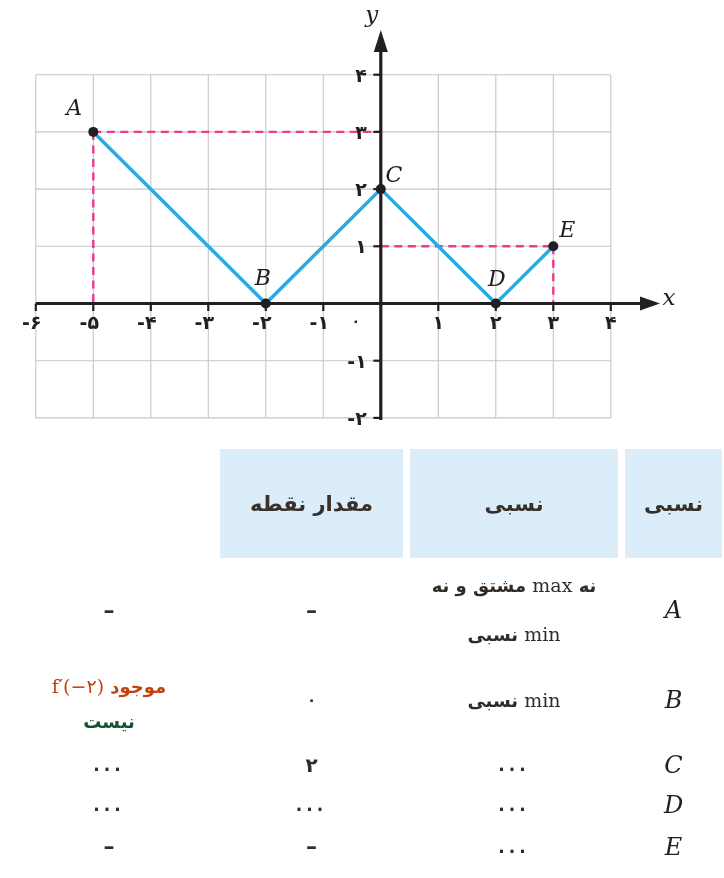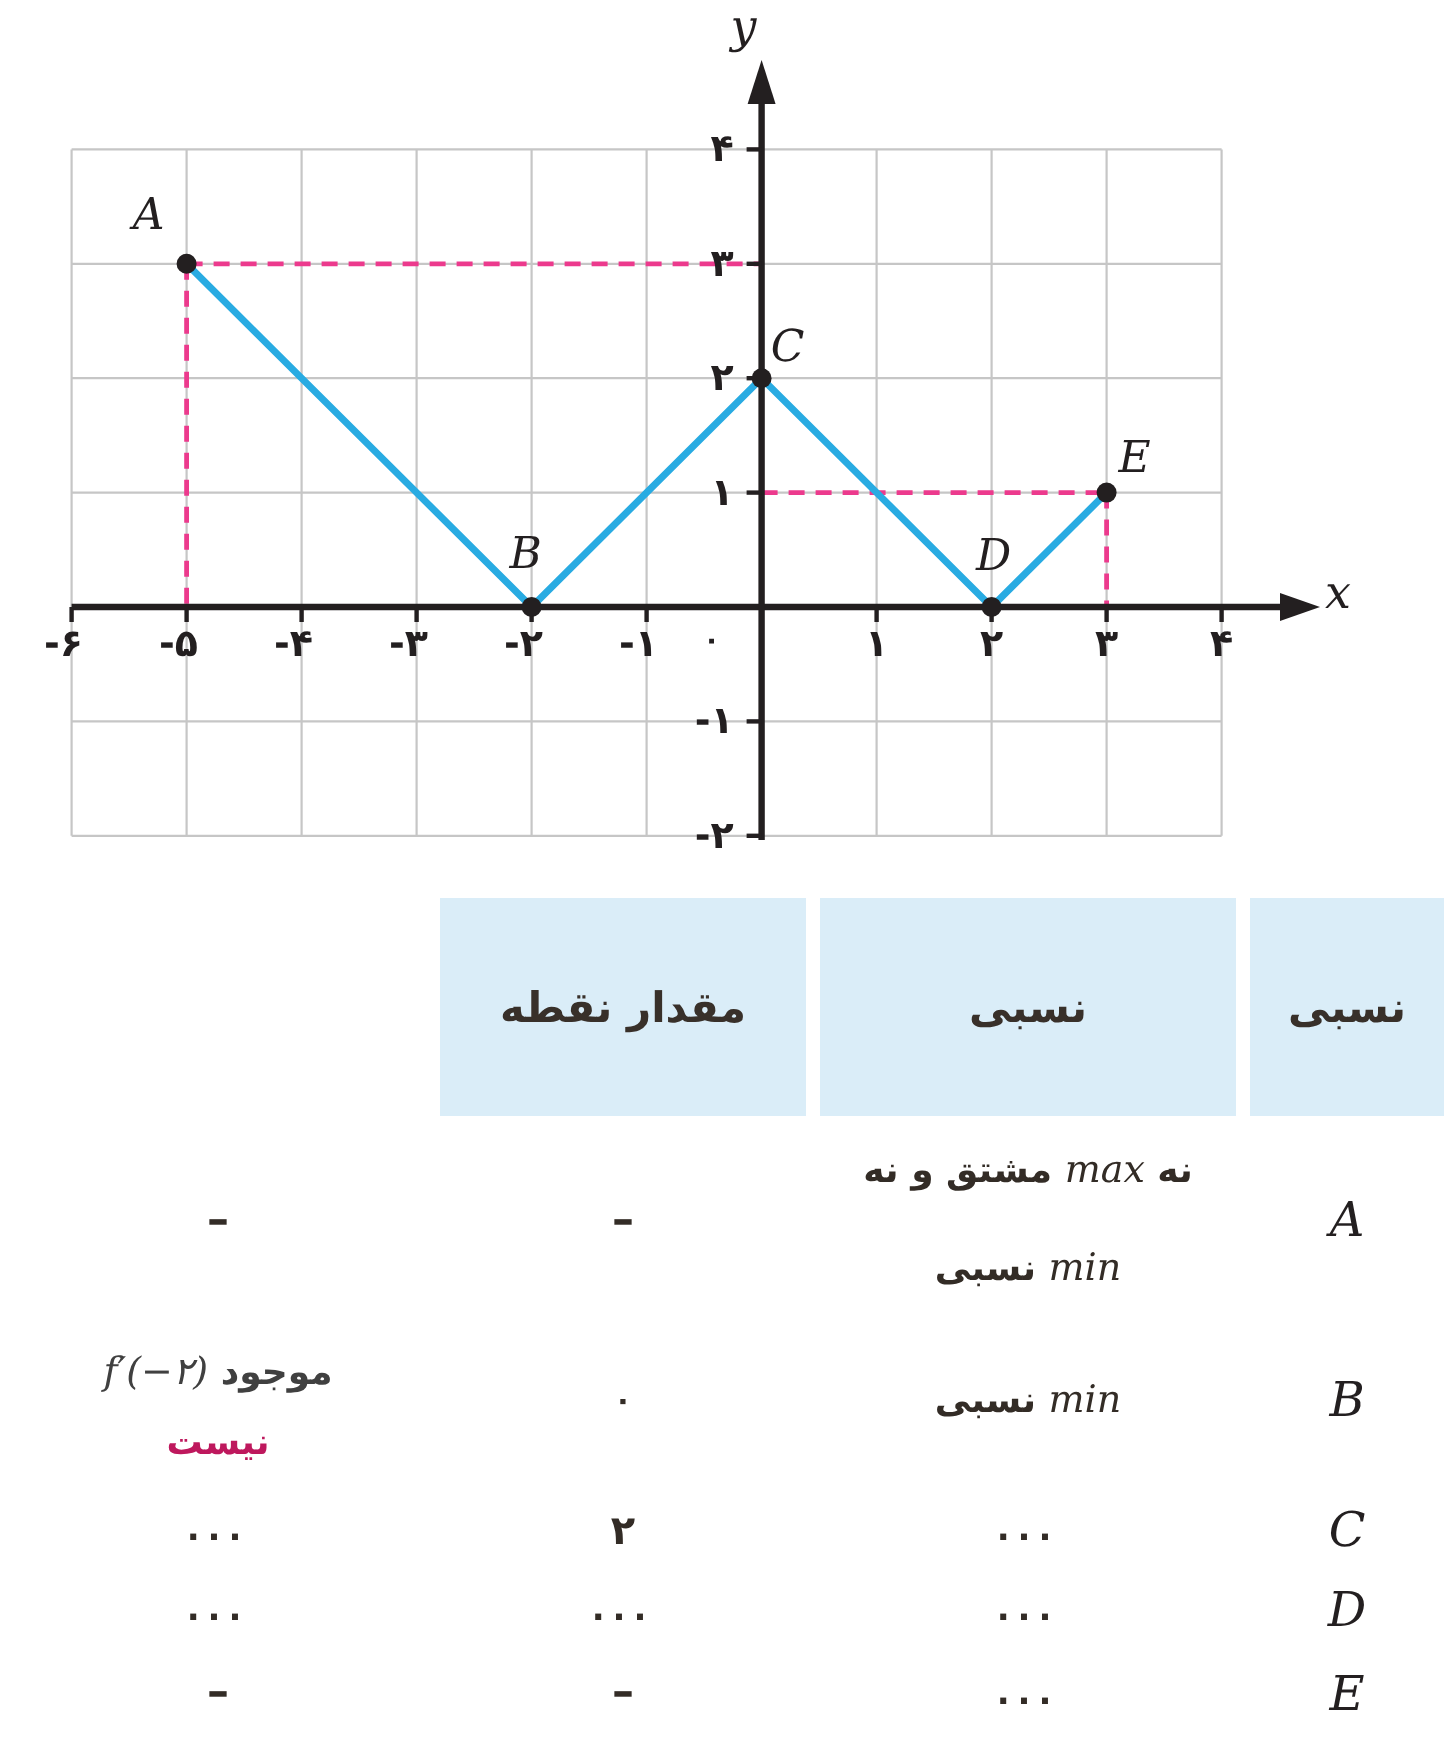--- a/index.html
+++ b/index.html
@@ -19,27 +19,27 @@
   .tgrid { display:grid; grid-template-columns:97px 208px 183px 208px; column-gap:7px; }
   .thead { margin-bottom:6px; }
   .thead .hcell { height:109px; }
   .tbody { grid-template-rows:92px 88px 41px 40px 43px; }
   .hcell { background:#daedf8; display:flex; flex-direction:column; align-items:center; justify-content:center; }
   .cell  { display:flex; flex-direction:column; align-items:center; justify-content:center; overflow:hidden; }
 
   .hline { font-size:21px; font-weight:700; color:#38302a; line-height:40px; white-space:nowrap; }
   .ptLetter { font-family:"DejaVu Serif",serif; font-style:italic; font-size:24px; color:#231f20; }
   .tline { font-size:18px; font-weight:700; color:#332c26; line-height:26px; margin:11px 0; white-space:nowrap; }
-  .math  { font-family:"DejaVu Serif",serif; font-style:italic; font-weight:400; font-size:19px; }
+  .math  { font-family:"DejaVu Serif",serif; font-weight:400; font-size:19px; }
   .dash  { font-weight:700; font-size:22px; color:#332c26; }
   .dots  { font-weight:700; font-size:17px; letter-spacing:4px; color:#332c26; }
   .num   { font-weight:700; font-size:20px; color:#332c26; }
   .zero  { font-weight:700; font-size:15px; color:#332c26; }
-  .dline { font-size:18px; font-weight:700; color:#404040; line-height:26px; margin:9px 0 0 0; white-space:nowrap; }
-  .dline2{ font-size:18px; font-weight:700; color:#be185d; line-height:26px; margin:9px 0 2px 0; }
+  .dline { font-size:18px; font-weight:700; color:#c2410c; line-height:26px; margin:9px 0 0 0; white-space:nowrap; }
+  .dline2{ font-size:18px; font-weight:700; color:#14532d; line-height:26px; margin:9px 0 2px 0; }
 </style>
 </head>
 <body>
 
 <div class="page">
 
   <div class="graph-wrap">
     <svg width="724" height="440" viewBox="0 0 724 440" xmlns="http://www.w3.org/2000/svg">
         <line x1="35.80000000000001" y1="417.9" x2="35.80000000000001" y2="74.69999999999999" stroke="#c6c6c6" stroke-width="1.1"></line>
         <line x1="93.30000000000001" y1="417.9" x2="93.30000000000001" y2="74.69999999999999" stroke="#c6c6c6" stroke-width="1.1"></line>

